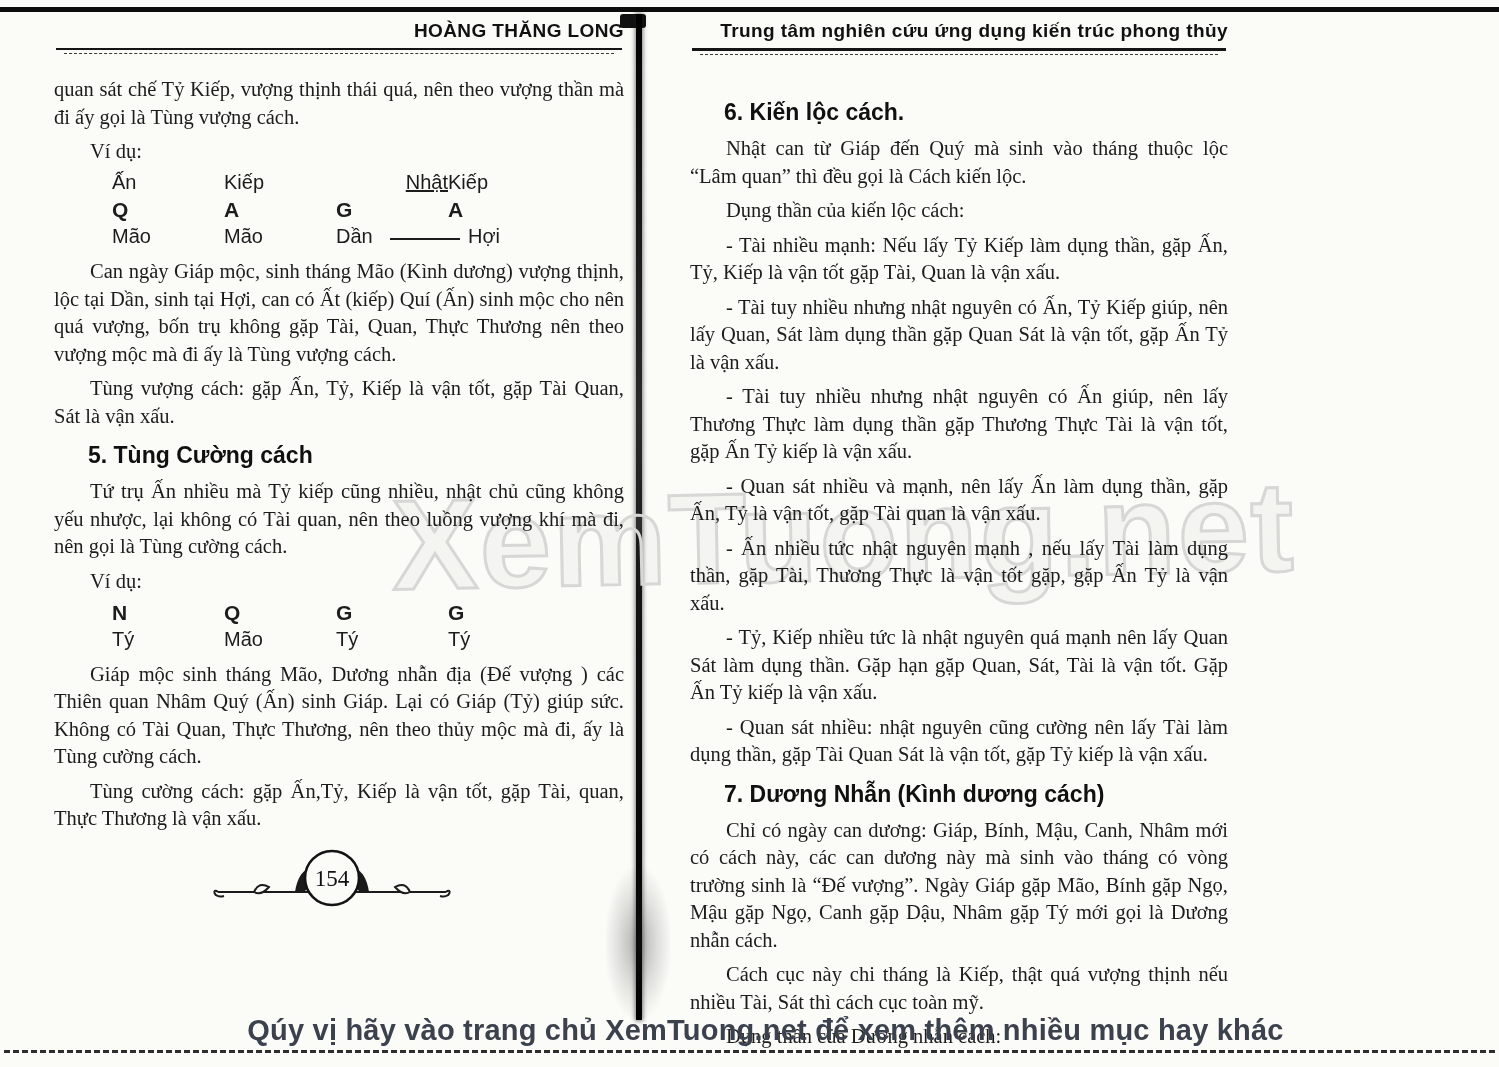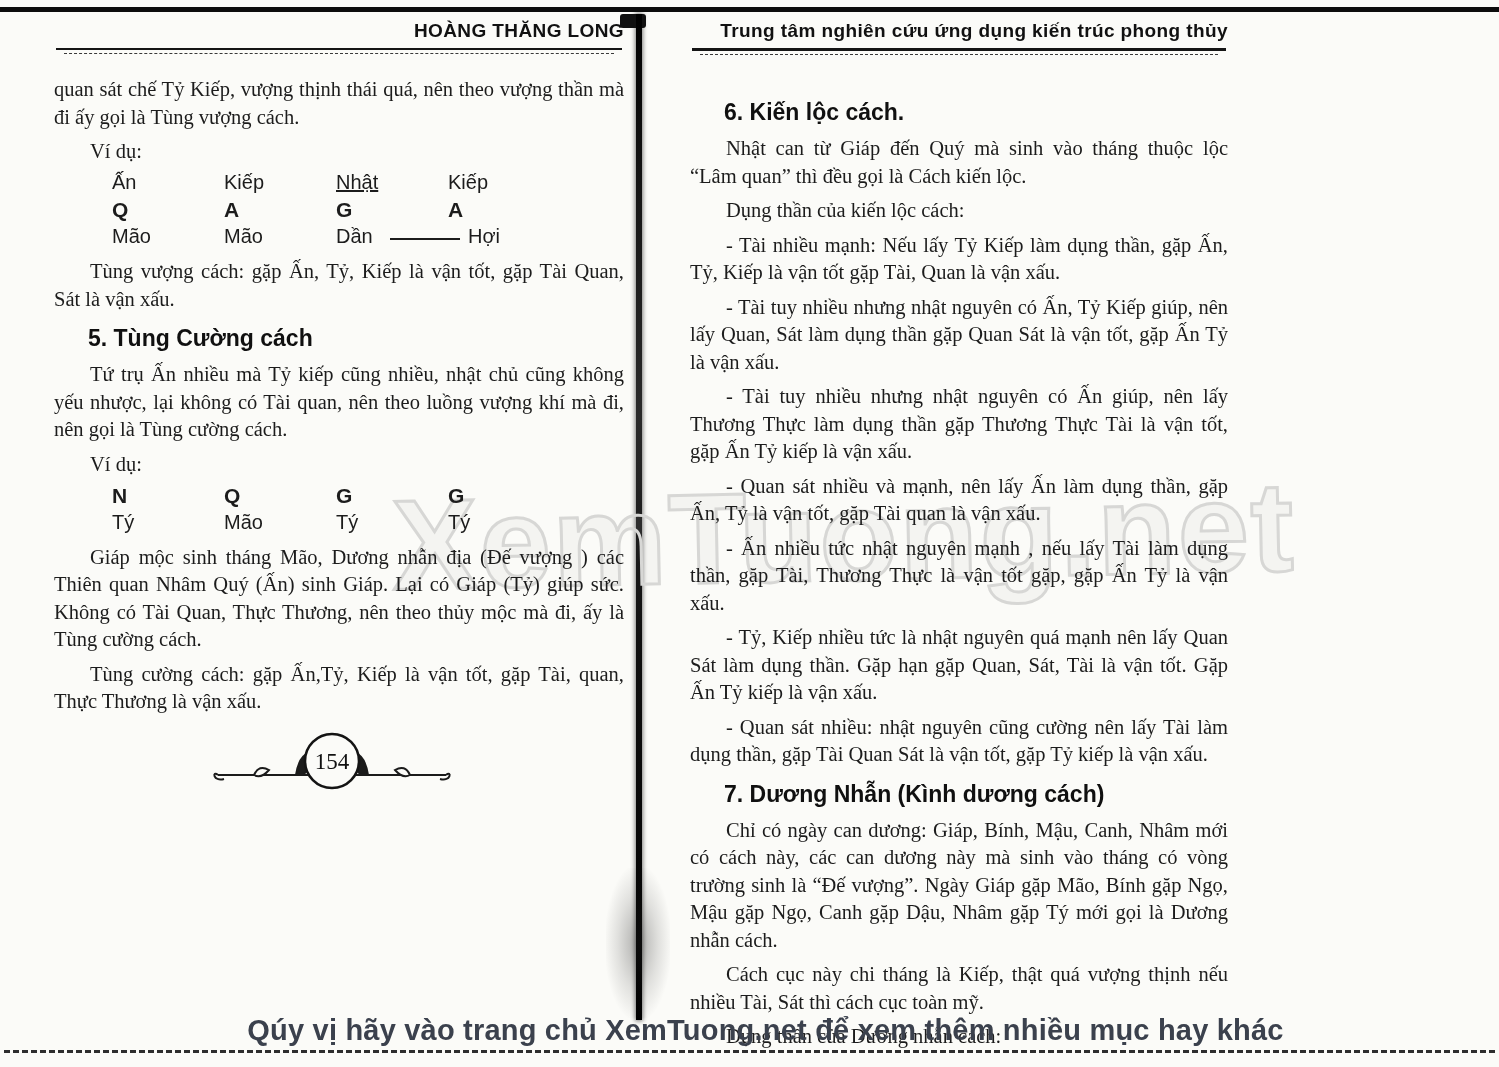--- a/index.html
+++ b/index.html
@@ -55,21 +55,21 @@
 
   .sec-heading{
     font-family:"Liberation Sans", sans-serif;font-weight:bold;
     font-size:23px;color:#101010;margin:12px 0 9px;text-indent:34px;
   }
 
   .ex-table{margin:2px 0 8px 58px;font-family:"Liberation Sans", sans-serif;}
   .ex-row{display:flex;align-items:center;line-height:27px;font-size:20px;}
   .ex-row .c{width:112px;flex:0 0 auto;}
   .ex-row.stems{font-weight:bold;font-size:21px;}
-  .u{text-decoration:underline;}
+  .u{text-decoration:underline;text-align:right;}
   .connector{flex:0 0 auto;width:70px;border-top:2px solid #1c1c1c;margin:0 8px 0 6px;height:0;position:relative;top:2px;}
   .cell-narrow{width:48px;flex:0 0 auto;}
 
   .ornament{margin-top:14px;display:flex;}
   .page-left .ornament{margin-left:158px;}
   .page-right .ornament{margin-left:132px;}
 
   .footer{
     position:absolute;top:1014px;left:16px;width:100%;z-index:2;
     text-align:center;
@@ -114,20 +114,21 @@
         </div>
         <div class="ex-row">
           <span class="c">Mão</span>
           <span class="c">Mão</span>
           <span class="cell-narrow">Dần</span>
           <span class="connector"></span>
           <span>Hợi</span>
         </div>
       </div>
 
+      <p class="p">Can ngày Giáp mộc, sinh tháng Mão (Kình dương) vượng thịnh, lộc tại Dần, sinh tại Hợi, can có Ất (kiếp) Quí (Ấn) sinh mộc cho nên quá vượng, bốn trụ không gặp Tài, Quan, Thực Thương nên theo vượng mộc mà đi ấy là Tùng vượng cách.</p>
       <p class="p">Tùng vượng cách: gặp Ấn, Tỷ, Kiếp là vận tốt, gặp Tài Quan, Sát là vận xấu.</p>
 
       <h2 class="sec-heading">5. Tùng Cường cách</h2>
 
       <p class="p">Tứ trụ Ấn nhiều mà Tỷ kiếp cũng nhiều, nhật chủ cũng không yếu nhược, lại không có Tài quan, nên theo luồng vượng khí mà đi, nên gọi là Tùng cường cách.</p>
 
       <p class="label">Ví dụ:</p>
 
       <div class="ex-table">
         <div class="ex-row stems">

